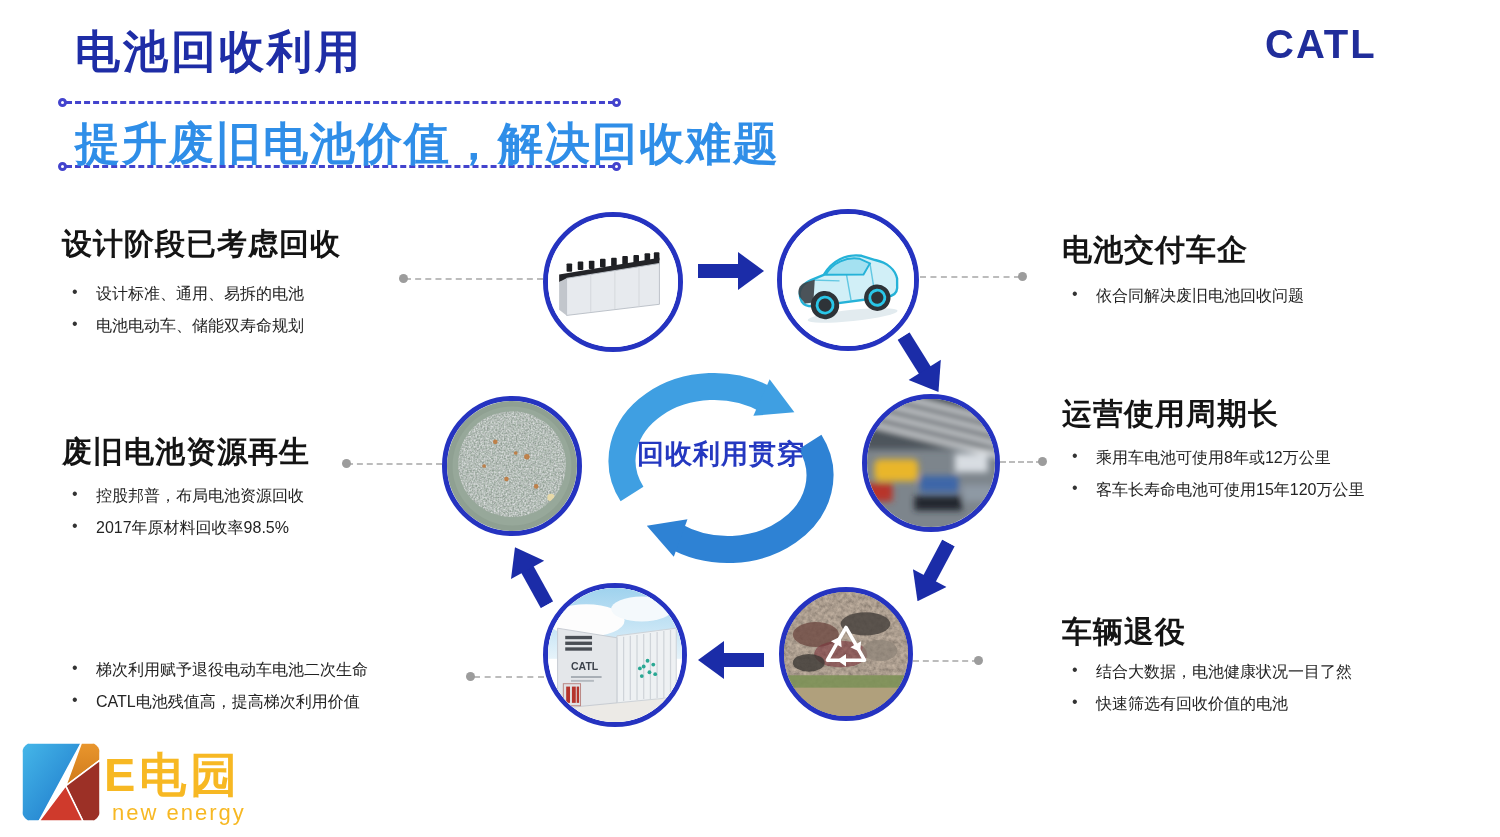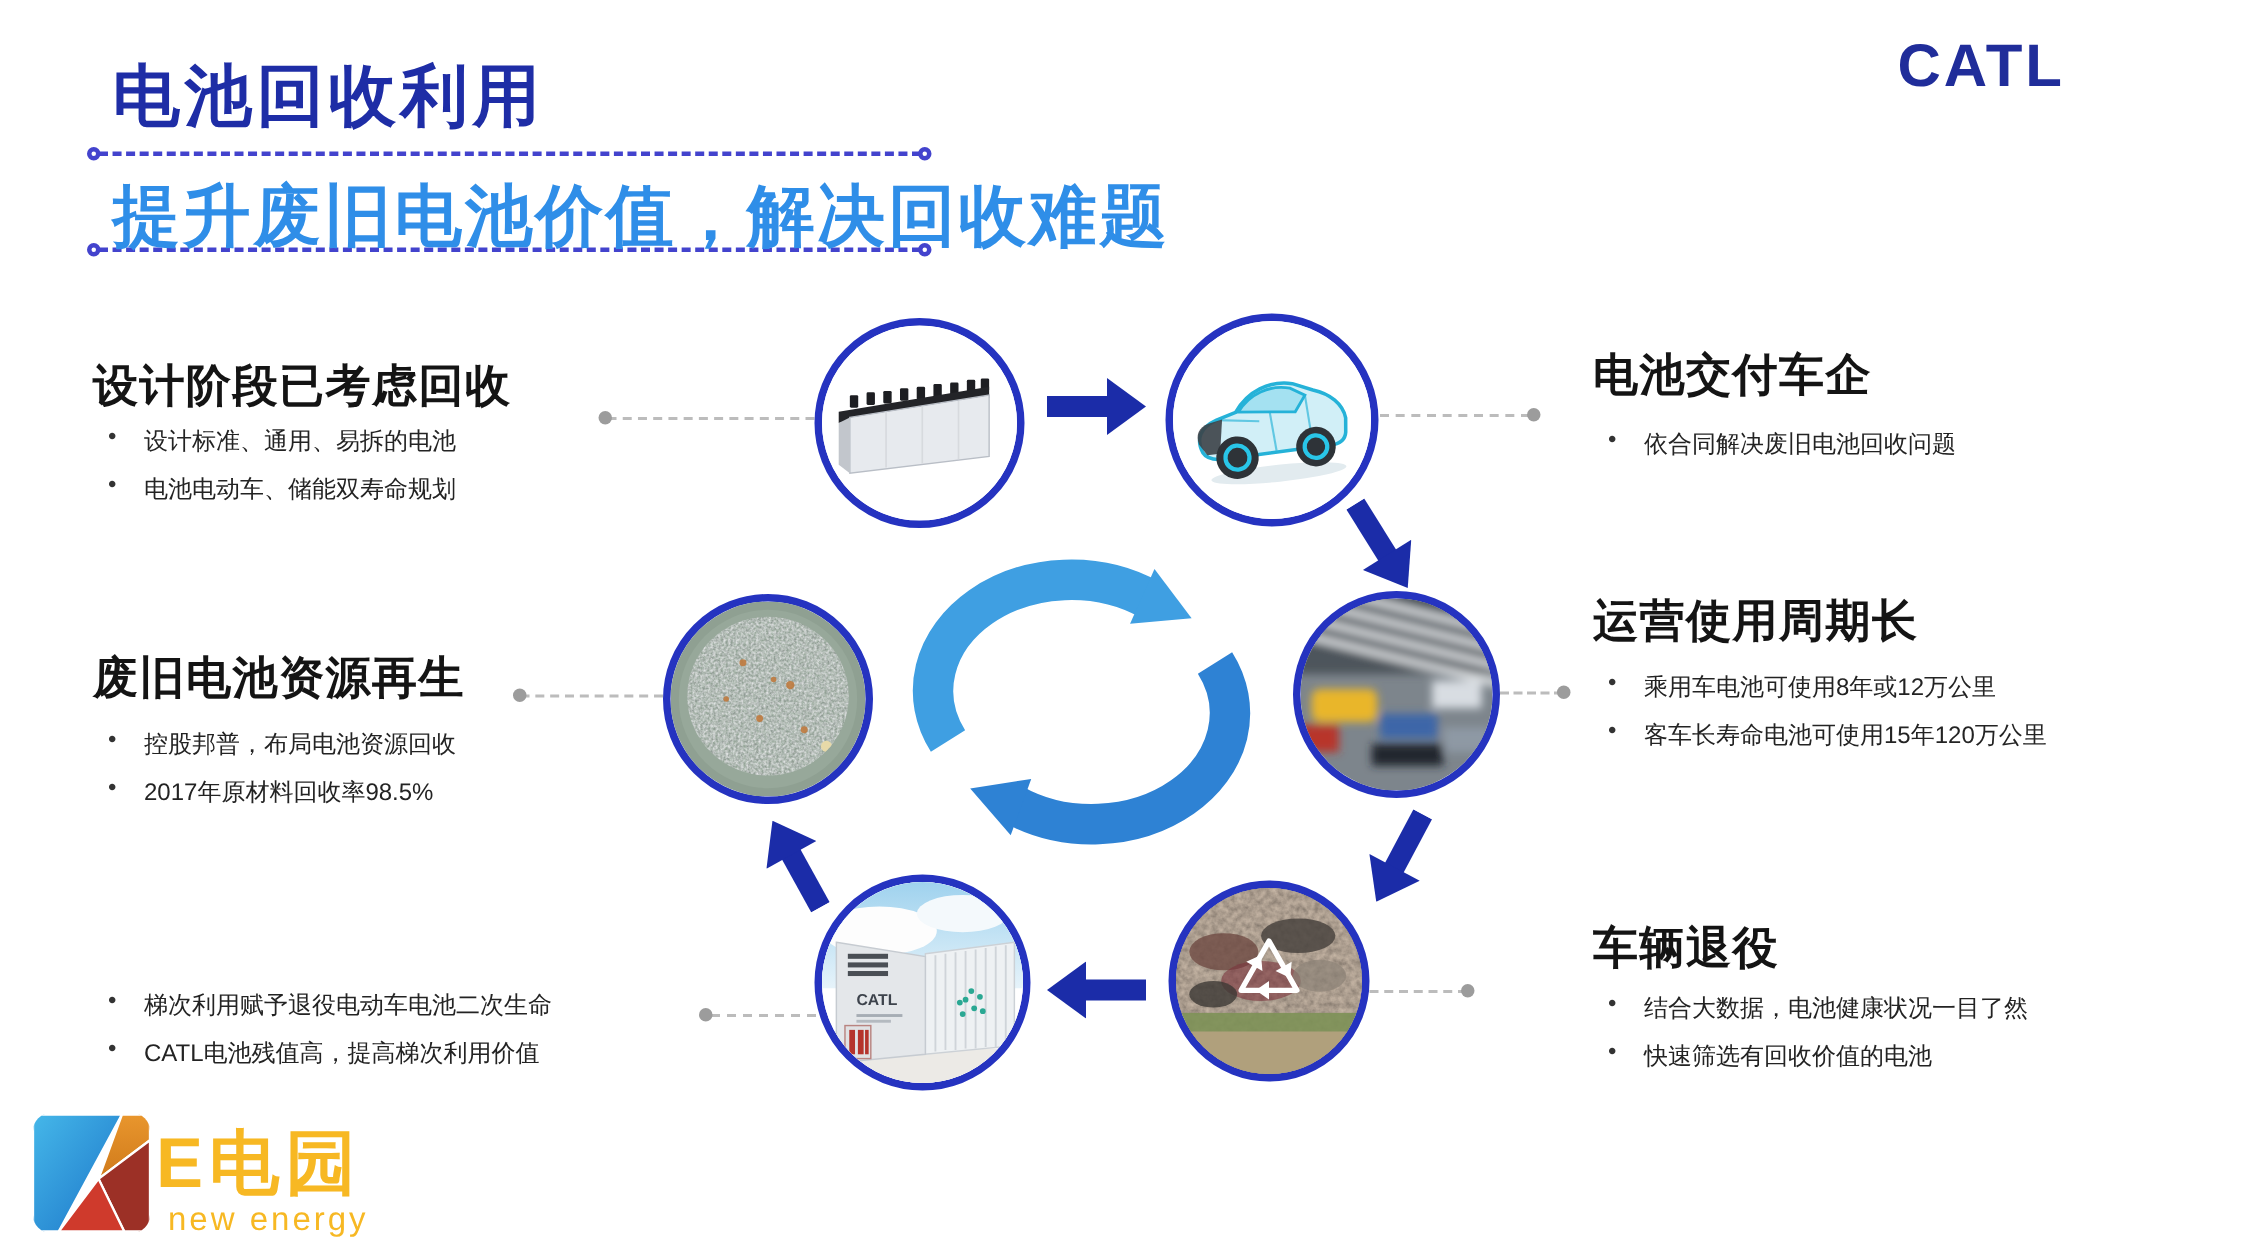--- a/index.html
+++ b/index.html
@@ -1,19 +1,19 @@
 <!DOCTYPE html>
 <html><head>
 <meta charset="utf-8">
 <style>
   html,body{margin:0;padding:0;background:#fff;}
   .slide{position:relative;width:1500px;height:837px;background:#ffffff;overflow:hidden;
          font-family:"Liberation Sans","DejaVu Sans",sans-serif;}
   .abs{position:absolute;}
-  .title{font-size:45px;font-weight:800;color:#1e2da6;letter-spacing:3px;white-space:nowrap;margin-top:12px;}
+  .title{font-size:45px;font-weight:800;color:#1e2da6;letter-spacing:3px;white-space:nowrap;}
   .subtitle{font-size:45px;font-weight:800;color:#2f8ee8;letter-spacing:2px;white-space:nowrap;}
   .brand{font-size:40px;font-weight:800;color:#202d9a;letter-spacing:2px;white-space:nowrap;}
   .dashline{height:0;border-top:3px dashed #4343cd;}
   .dashend{width:9px;height:9px;border-radius:50%;border:3px solid #4343cd;background:#fff;box-sizing:border-box;}
   .heading{font-size:30px;font-weight:800;color:#141414;letter-spacing:1px;white-space:nowrap;}
   .bullet{font-size:16px;color:#232323;white-space:nowrap;padding-left:34px;}
   .bullet::before{content:"•";position:absolute;left:10px;top:-1px;color:#333;}
   .conn{height:0;border-top:2px dashed #bcbcbc;}
   .conn-dot{width:9px;height:9px;border-radius:50%;background:#9c9c9c;}
   .node{border:5px solid #2533c0;border-radius:50%;overflow:hidden;background:#fff;box-sizing:border-box;}
@@ -34,21 +34,21 @@
   <div class="abs brand" style="left:1265px;top:22px;">CATL</div>
 
   <div class="abs dashline" style="left:66px;top:101px;width:548px;"></div>
   <div class="abs dashline" style="left:66px;top:165px;width:548px;"></div>
   <div class="abs dashend" style="left:58px;top:98px;"></div>
   <div class="abs dashend" style="left:612px;top:98px;"></div>
   <div class="abs dashend" style="left:58px;top:162px;"></div>
   <div class="abs dashend" style="left:612px;top:162px;"></div>
   <div class="abs subtitle" style="left:75px;top:114px;">提升废旧电池价值，解决回收难题</div>
 
-  <div class="abs heading" style="left:62px;top:224px;margin-top:13px;">设计阶段已考虑回收</div>
+  <div class="abs heading" style="left:62px;top:224px;">设计阶段已考虑回收</div>
   <div class="abs bullet" style="left:62px;top:284px;">设计标准、通用、易拆的电池</div>
   <div class="abs bullet" style="left:62px;top:316px;">电池电动车、储能双寿命规划</div>
 
   <div class="abs heading" style="left:62px;top:432px;">废旧电池资源再生</div>
   <div class="abs bullet" style="left:62px;top:486px;">控股邦普，布局电池资源回收</div>
   <div class="abs bullet" style="left:62px;top:518px;">2017年原材料回收率98.5%</div>
 
   <div class="abs bullet" style="left:62px;top:660px;">梯次利用赋予退役电动车电池二次生命</div>
   <div class="abs bullet" style="left:62px;top:692px;">CATL电池残值高，提高梯次利用价值</div>
 
@@ -78,20 +78,21 @@
 
   <div class="abs" style="left:601px;top:368px;width:240px;height:205px;">
     <svg viewBox="0 0 240 205">
       <path d="M 31 126 A 92 74 0 0 1 166 32" fill="none" stroke="#3f9fe2" stroke-width="27"></path>
       <polygon points="-6,-20 30,0 -6,20" fill="#3f9fe2" transform="translate(166,32) rotate(24)"></polygon>
       <path d="M 209 74 A 92 74 0 0 1 74 168" fill="none" stroke="#2e82d4" stroke-width="27"></path>
       <polygon points="-6,-20 30,0 -6,20" fill="#2e82d4" transform="translate(74,168) rotate(200)"></polygon>
     </svg>
   </div>
   <div class="abs cycle-label" style="left:610px;top:438px;">
+    <div>回收利用贯穿</div>
   </div>
 
   <div class="abs flow-arrow" style="left:698px;top:252px;">
     <svg width="66" height="38">
         <g fill="#1b2ca8">
           <rect x="0" y="12" width="42" height="14"></rect>
           <polygon points="40,0 66,19 40,38"></polygon>
         </g>
       </svg>
   </div>

